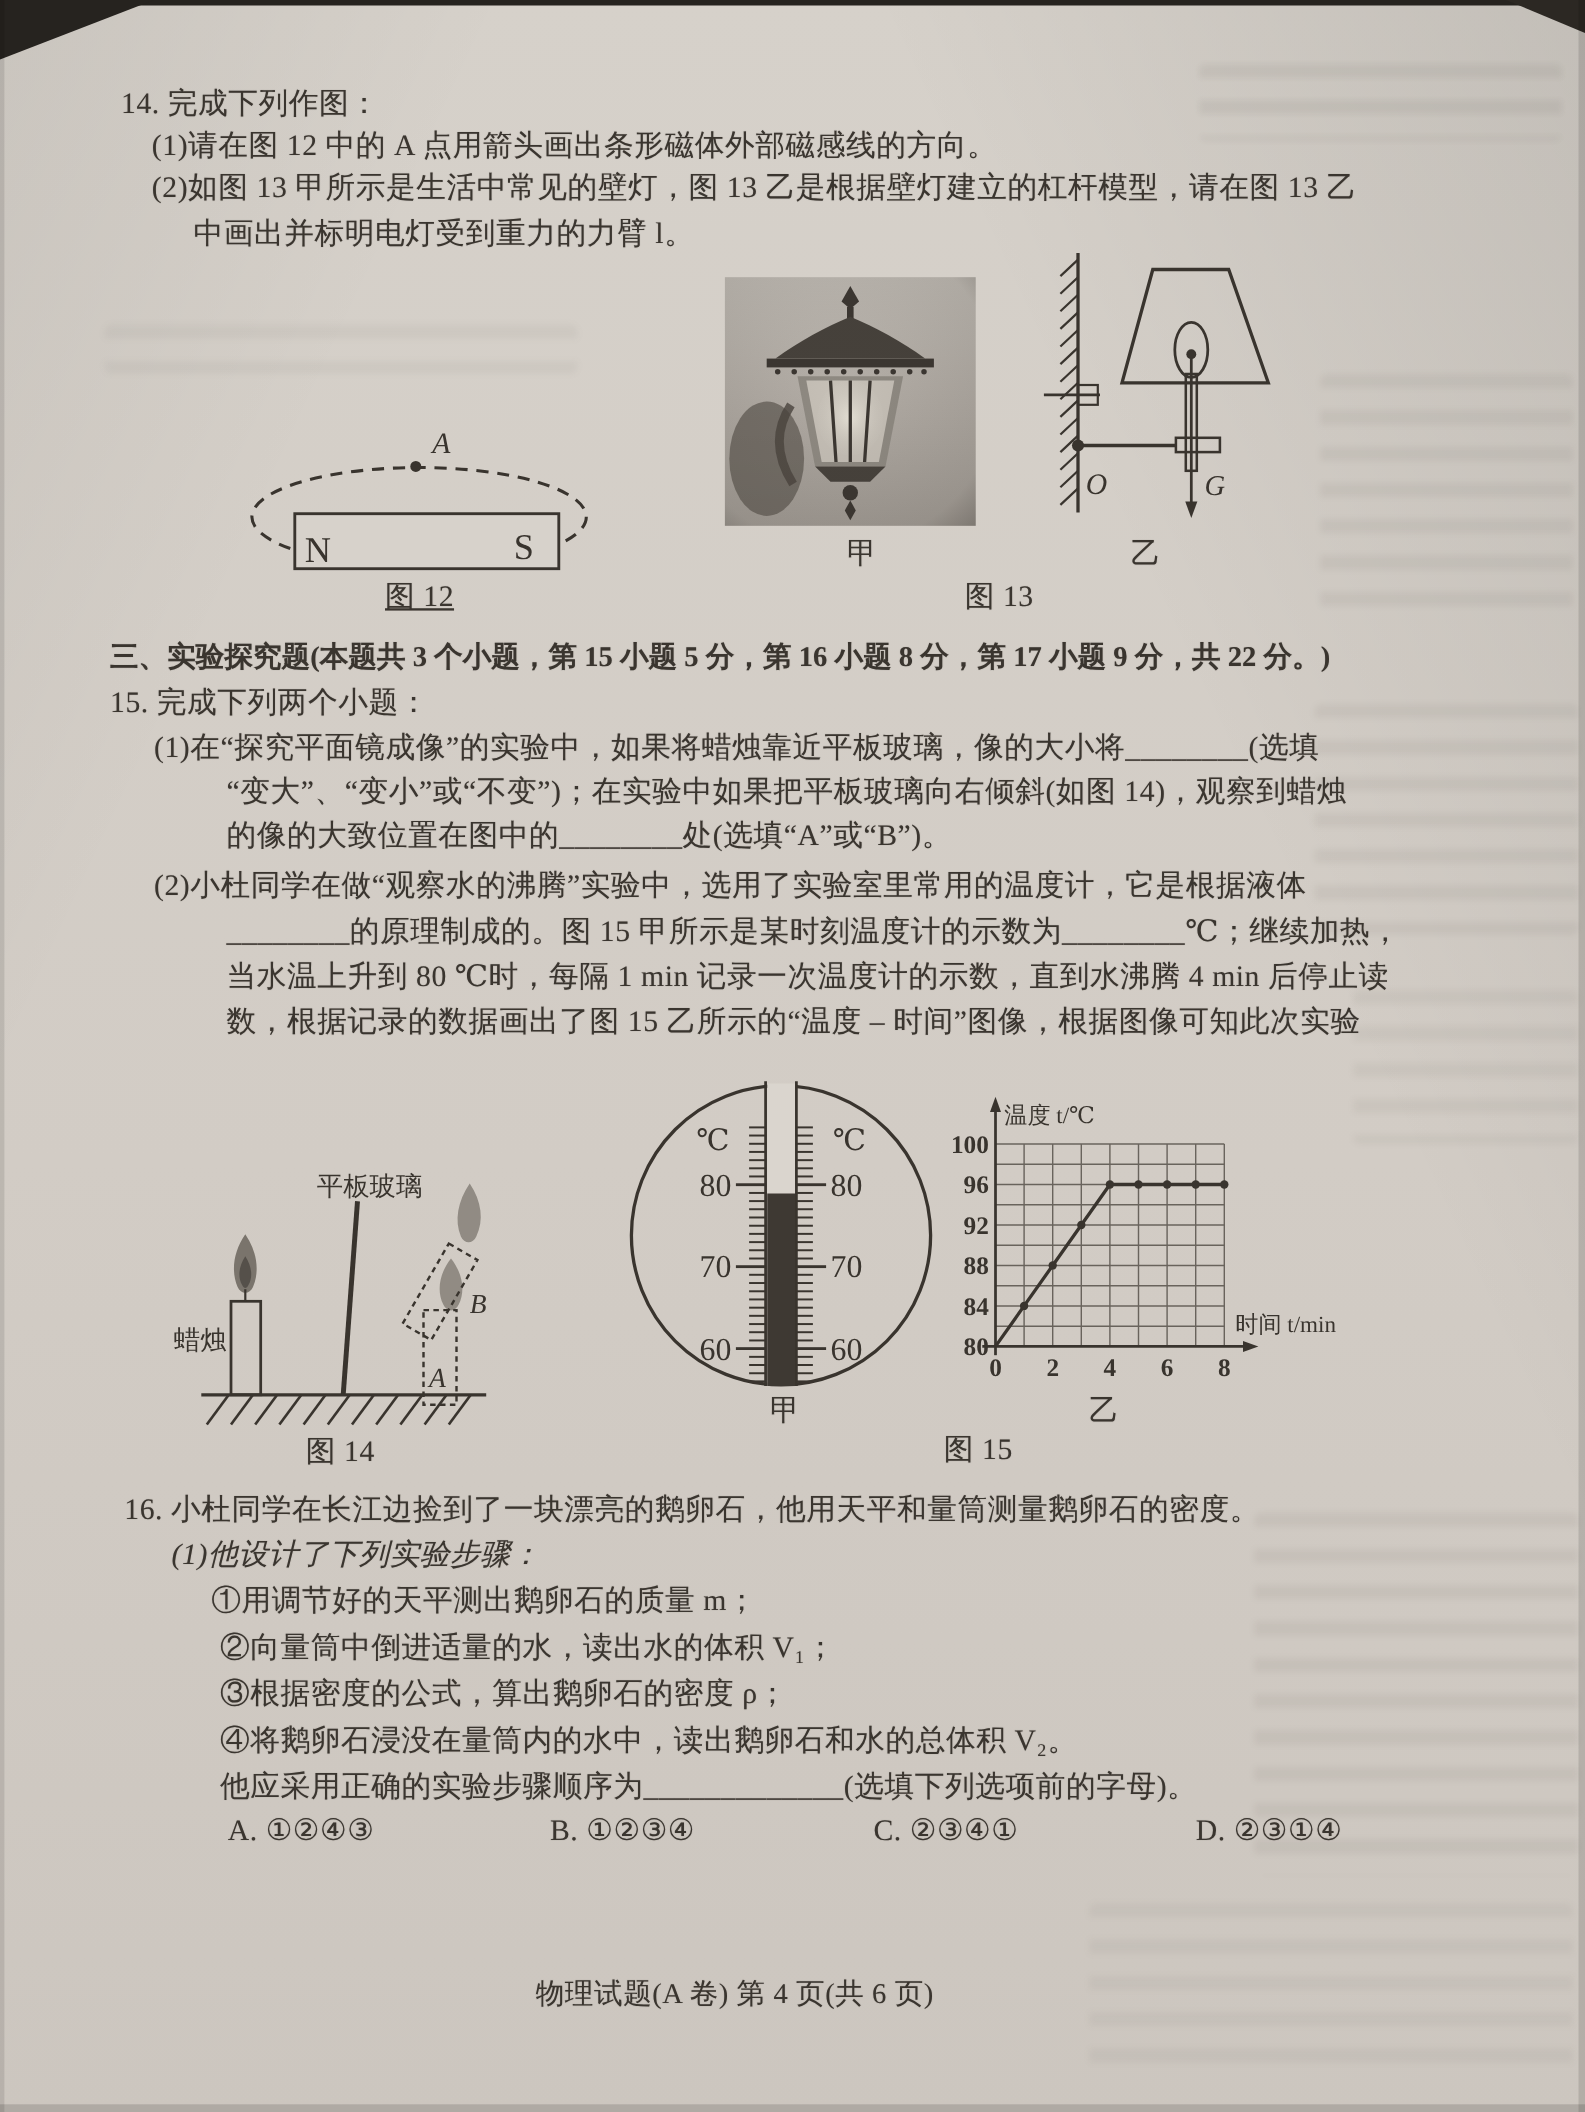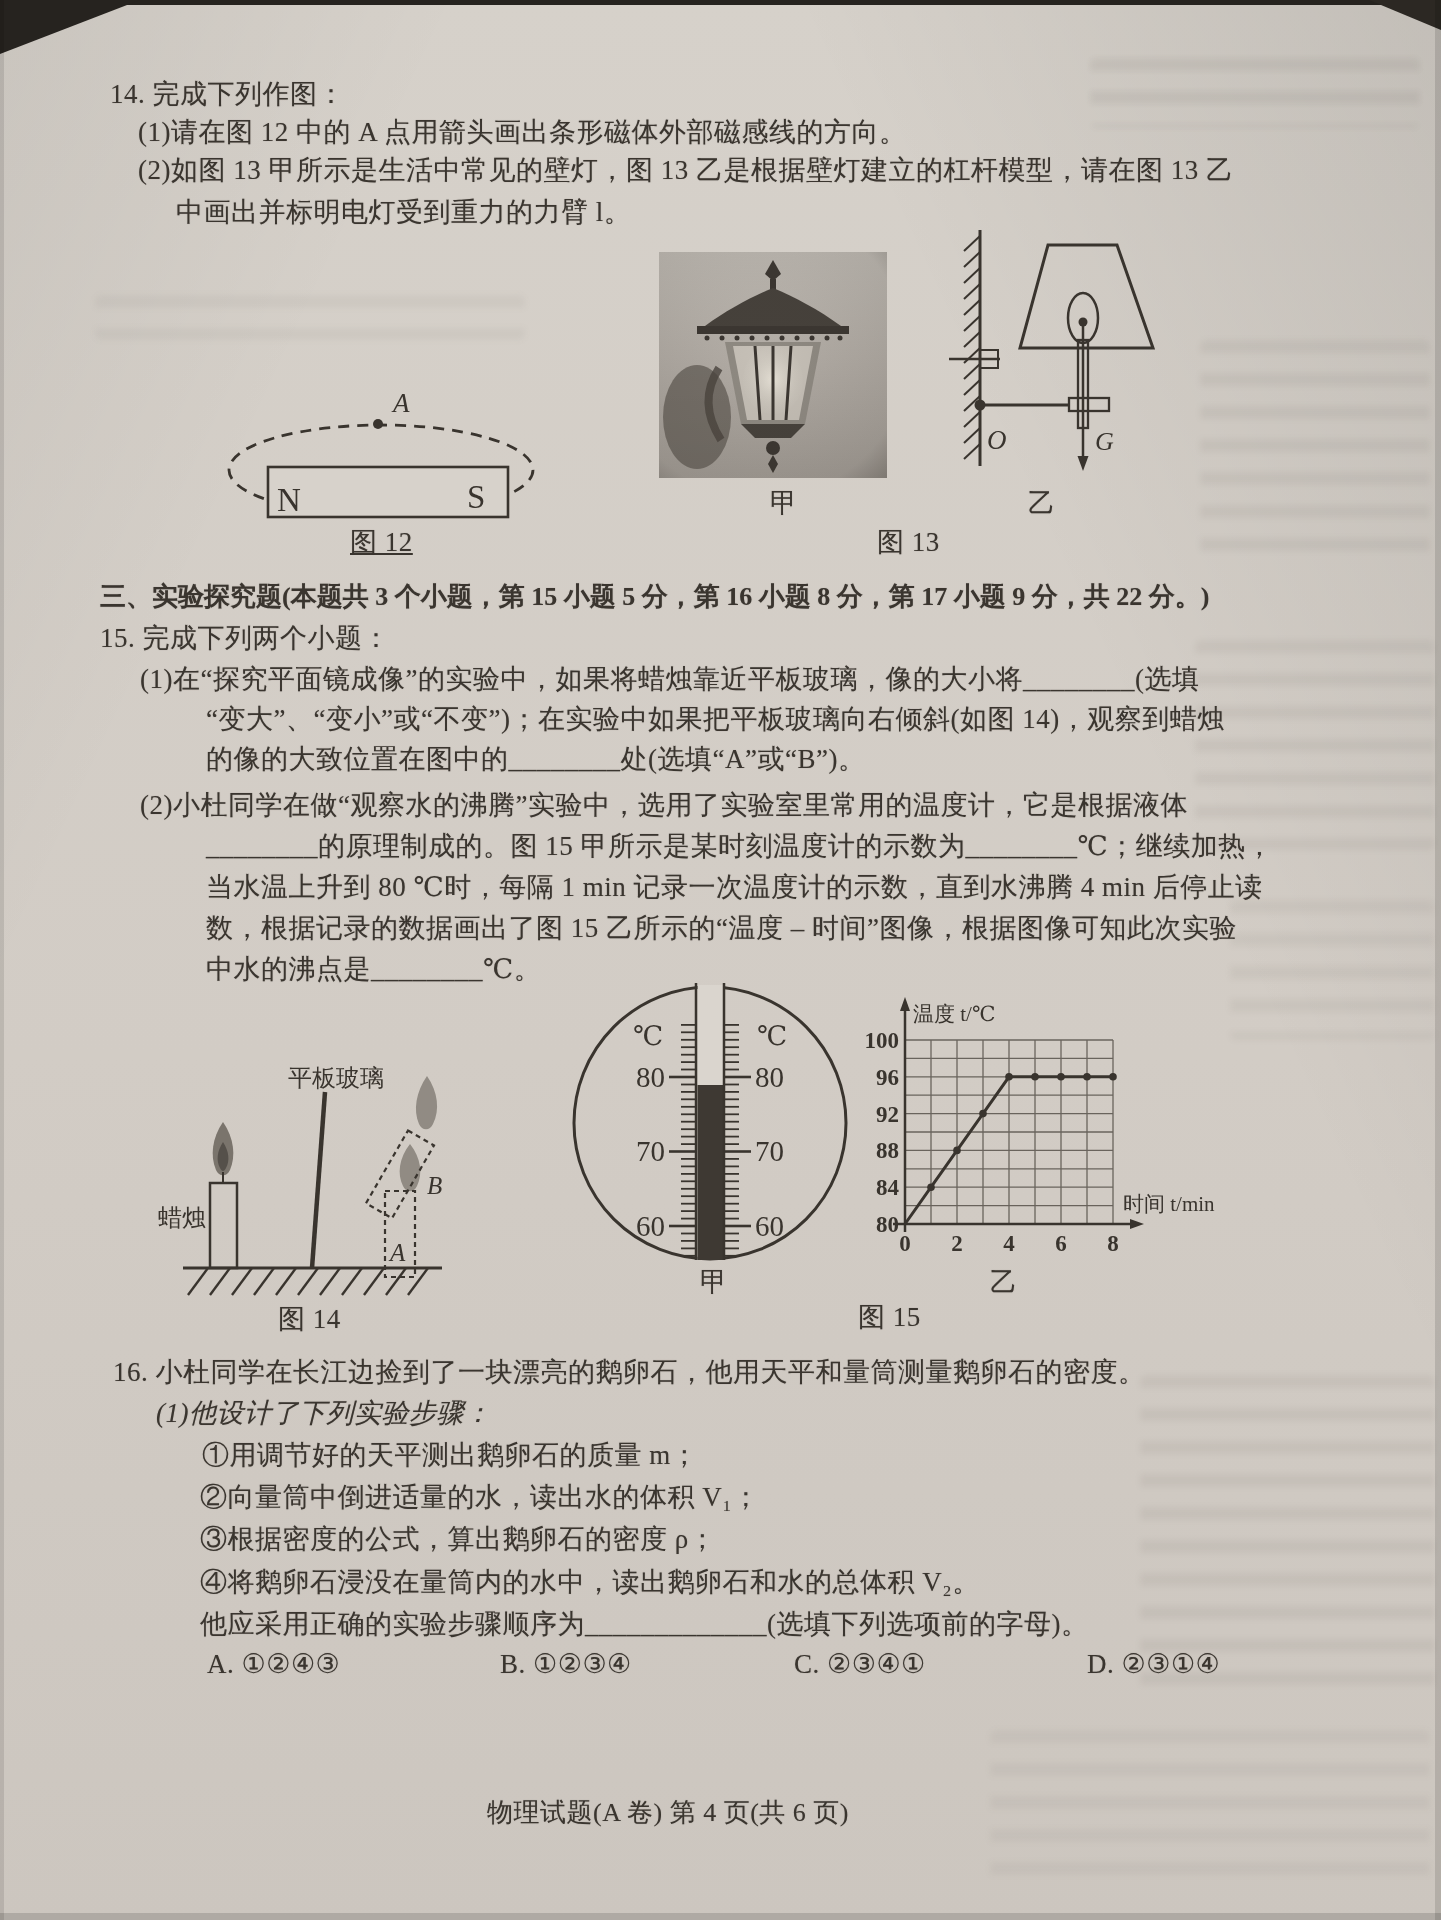--- a/index.html
+++ b/index.html
@@ -152,21 +152,20 @@
   <div class="t bold" style="left:100px;top:581px;font-size:26px;letter-spacing:0;">三、实验探究题(本题共 3 个小题，第 15 小题 5 分，第 16 小题 8 分，第 17 小题 9 分，共 22 分。)</div>
 
   <div class="t" style="left:100px;top:622px;">15. 完成下列两个小题：</div>
   <div class="t" style="left:140px;top:663px;">(1)在“探究平面镜成像”的实验中，如果将蜡烛靠近平板玻璃，像的大小将________(选填</div>
   <div class="t" style="left:206px;top:703px;">“变大”、“变小”或“不变”)；在实验中如果把平板玻璃向右倾斜(如图 14)，观察到蜡烛</div>
   <div class="t" style="left:206px;top:743px;">的像的大致位置在图中的________处(选填“A”或“B”)。</div>
   <div class="t" style="left:140px;top:789px;">(2)小杜同学在做“观察水的沸腾”实验中，选用了实验室里常用的温度计，它是根据液体</div>
   <div class="t" style="left:206px;top:830px;">________的原理制成的。图 15 甲所示是某时刻温度计的示数为________℃；继续加热，</div>
   <div class="t" style="left:206px;top:871px;">当水温上升到 80 ℃时，每隔 1 min 记录一次温度计的示数，直到水沸腾 4 min 后停止读</div>
   <div class="t" style="left:206px;top:912px;">数，根据记录的数据画出了图 15 乙所示的“温度 – 时间”图像，根据图像可知此次实验</div>
-  <div class="t" style="left:206px;top:953px;">中水的沸点是________℃。</div>
 
   <svg style="left:150px;top:1058px;" width="335" height="285" viewBox="0 0 335 285">
     <text x="138" y="28" font-size="24">平板玻璃</text>
     <line x1="175" y1="34" x2="162" y2="210" stroke="#39342e" stroke-width="4.5"></line>
     <line x1="33" y1="210" x2="292" y2="210" stroke="#39342e" stroke-width="3"></line>
     <g stroke="#39342e" stroke-width="2.4">
       <line x1="58" y1="210" x2="38" y2="237"></line>
         <line x1="80" y1="210" x2="60" y2="237"></line>
         <line x1="102" y1="210" x2="82" y2="237"></line>
         <line x1="124" y1="210" x2="104" y2="237"></line>
@@ -325,21 +324,21 @@
         <text x="233" y="256" text-anchor="middle" font-size="23" font-weight="600">8</text>
         <text x="33" y="26" font-size="21">温度 t/℃</text>
         <text x="243" y="216" font-size="21">时间 t/min</text>
       </g>
   </svg>
   <div class="t cap" style="left:990px;top:1266px;">乙</div>
   <div class="t cap" style="left:858px;top:1301px;">图 15</div>
 
   <div class="t" style="left:113px;top:1356px;">16. 小杜同学在长江边捡到了一块漂亮的鹅卵石，他用天平和量筒测量鹅卵石的密度。</div>
   <div class="t" style="left:156px;top:1397px;font-style:italic;">(1)他设计了下列实验步骤：</div>
-  <div class="t" style="left:202px;top:1439px;font-family:Liberation Serif, serif;">①用调节好的天平测出鹅卵石的质量 m；</div>
+  <div class="t" style="left:192px;top:1439px;font-family:Liberation Serif, serif;">①用调节好的天平测出鹅卵石的质量 m；</div>
   <div class="t" style="left:200px;top:1523px;">③根据密度的公式，算出鹅卵石的密度 ρ；</div>
   <div class="t" style="left:200px;top:1481px;">②向量筒中倒进适量的水，读出水的体积 V₁；</div>
   <div class="t" style="left:200px;top:1566px;">④将鹅卵石浸没在量筒内的水中，读出鹅卵石和水的总体积 V₂。</div>
   <div class="t" style="left:200px;top:1608px;">他应采用正确的实验步骤顺序为_____________(选填下列选项前的字母)。</div>
   <div class="t" style="left:207px;top:1648px;">A. ①②④③</div>
   <div class="t" style="left:500px;top:1648px;">B. ①②③④</div>
   <div class="t" style="left:794px;top:1648px;">C. ②③④①</div>
   <div class="t" style="left:1087px;top:1648px;">D. ②③①④</div>
 
   <div class="t" style="left:487px;top:1797px;font-size:26px;">物理试题(A 卷) 第 4 页(共 6 页)</div>

